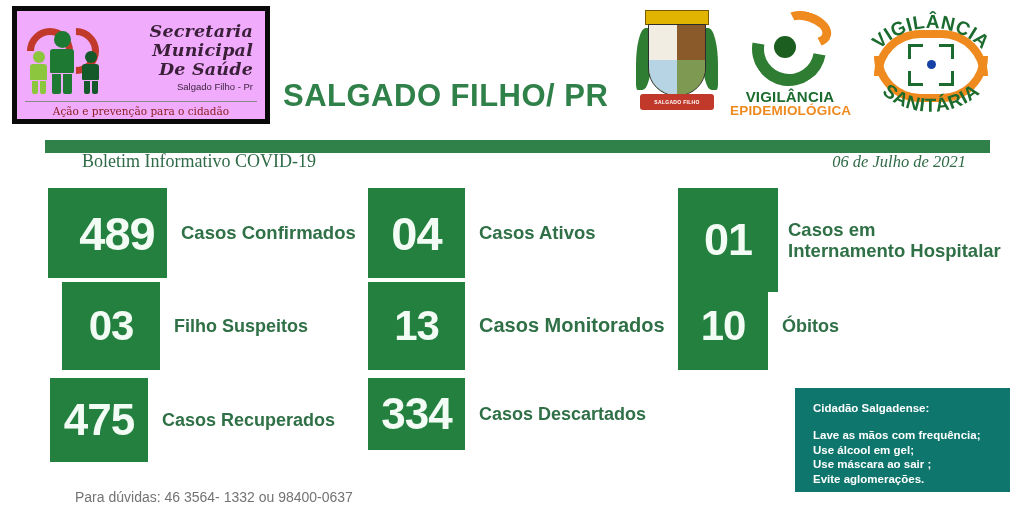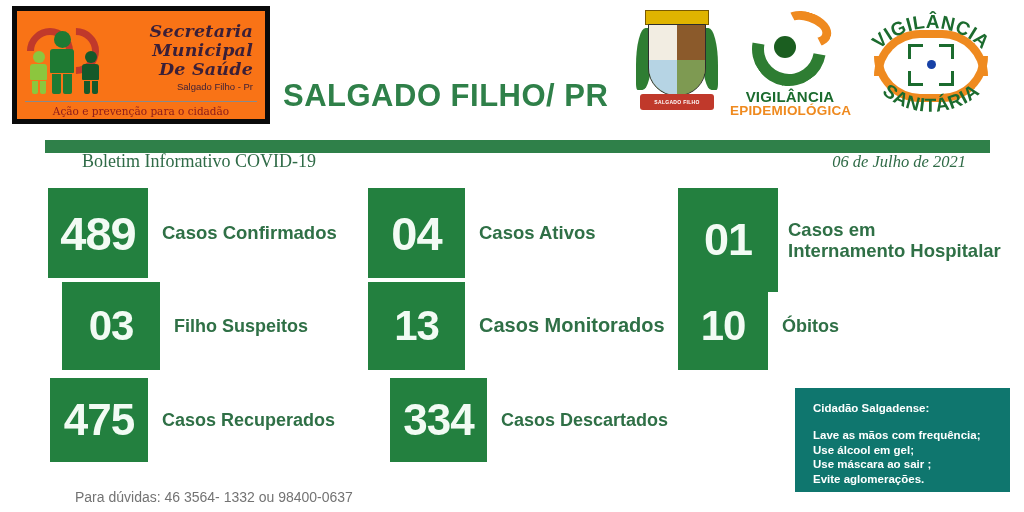--- a/index.html
+++ b/index.html
@@ -8,21 +8,21 @@
     background:#ffffff;
     font-family:"Liberation Sans", sans-serif;
     overflow:hidden;
     position:relative;
   }
   .page{position:relative;width:1024px;height:512px;}
 
   
   .logo-smd{
     position:absolute;left:12px;top:6px;width:258px;height:118px;
-    background:#f97316;border:5px solid #0a0a0a;box-sizing:border-box;
+    background:#f0abfc;border:5px solid #0a0a0a;box-sizing:border-box;
     display:flex;flex-direction:column;justify-content:center;
   }
   .smd-top{display:flex;align-items:center;height:86px;padding:0 6px;}
   .smd-art{position:relative;width:96px;height:78px;flex:0 0 96px;}
   .smd-text{flex:1;text-align:right;padding-right:6px;}
   .smd-text .l{
     font-family:"DejaVu Serif", serif;font-style:italic;font-weight:bold;
     color:#3a1f38;font-size:17.5px;line-height:19px;letter-spacing:.2px;
   }
   .smd-city{
@@ -148,21 +148,21 @@
   .stat .num{
     background:#23803f;color:#f2fbf4;display:flex;align-items:center;justify-content:center;
     font-weight:bold;letter-spacing:-1px;
   }
   .stat .lbl{
     color:#2f7046;font-weight:bold;line-height:1.16;padding-left:14px;white-space:pre-line;
   }
 
   
   #s-confirmados{left:48px;top:188px;}
-  #s-confirmados .num{width:100px;height:90px;font-size:47px;}
+  #s-confirmados .num{width:100px;height:90px;font-size:47px;padding-left:19px;}
   #s-confirmados .lbl{font-size:18.5px;}
   #s-ativos{left:368px;top:188px;}
   #s-ativos .num{width:97px;height:90px;font-size:47px;}
   #s-ativos .lbl{font-size:18.5px;}
   #s-internados{left:678px;top:188px;}
   #s-internados .num{width:100px;height:104px;font-size:45px;}
   #s-internados .lbl{font-size:18.5px;padding-left:10px;}
 
   
   #s-suspeitos{left:50px;top:282px;}
@@ -173,21 +173,21 @@
   #s-monitorados .lbl{font-size:20px;}
   #s-obitos{left:678px;top:282px;}
   #s-obitos .num{width:90px;height:88px;font-size:42px;}
   #s-obitos .lbl{font-size:18px;}
 
   
   #s-recuperados{left:50px;top:378px;}
   #s-recuperados .num{width:98px;height:84px;font-size:44px;}
   #s-recuperados .lbl{font-size:18px;}
   #s-descartados{left:368px;top:378px;}
-  #s-descartados .num{width:97px;height:84px;font-size:44px;margin-left:22px;}
+  #s-descartados .num{width:97px;height:72px;font-size:44px;}
   #s-descartados .lbl{font-size:18px;}
 
   
   .infobox{
     position:absolute;left:795px;top:388px;width:215px;height:104px;
     background:#0f766e;color:#ffffff;box-sizing:border-box;padding:14px 0 0 18px;
   }
   .infobox .head{font-size:11.5px;font-weight:bold;margin-bottom:14px;}
   .infobox .line{font-size:11.5px;font-weight:bold;line-height:14.5px;}
 

